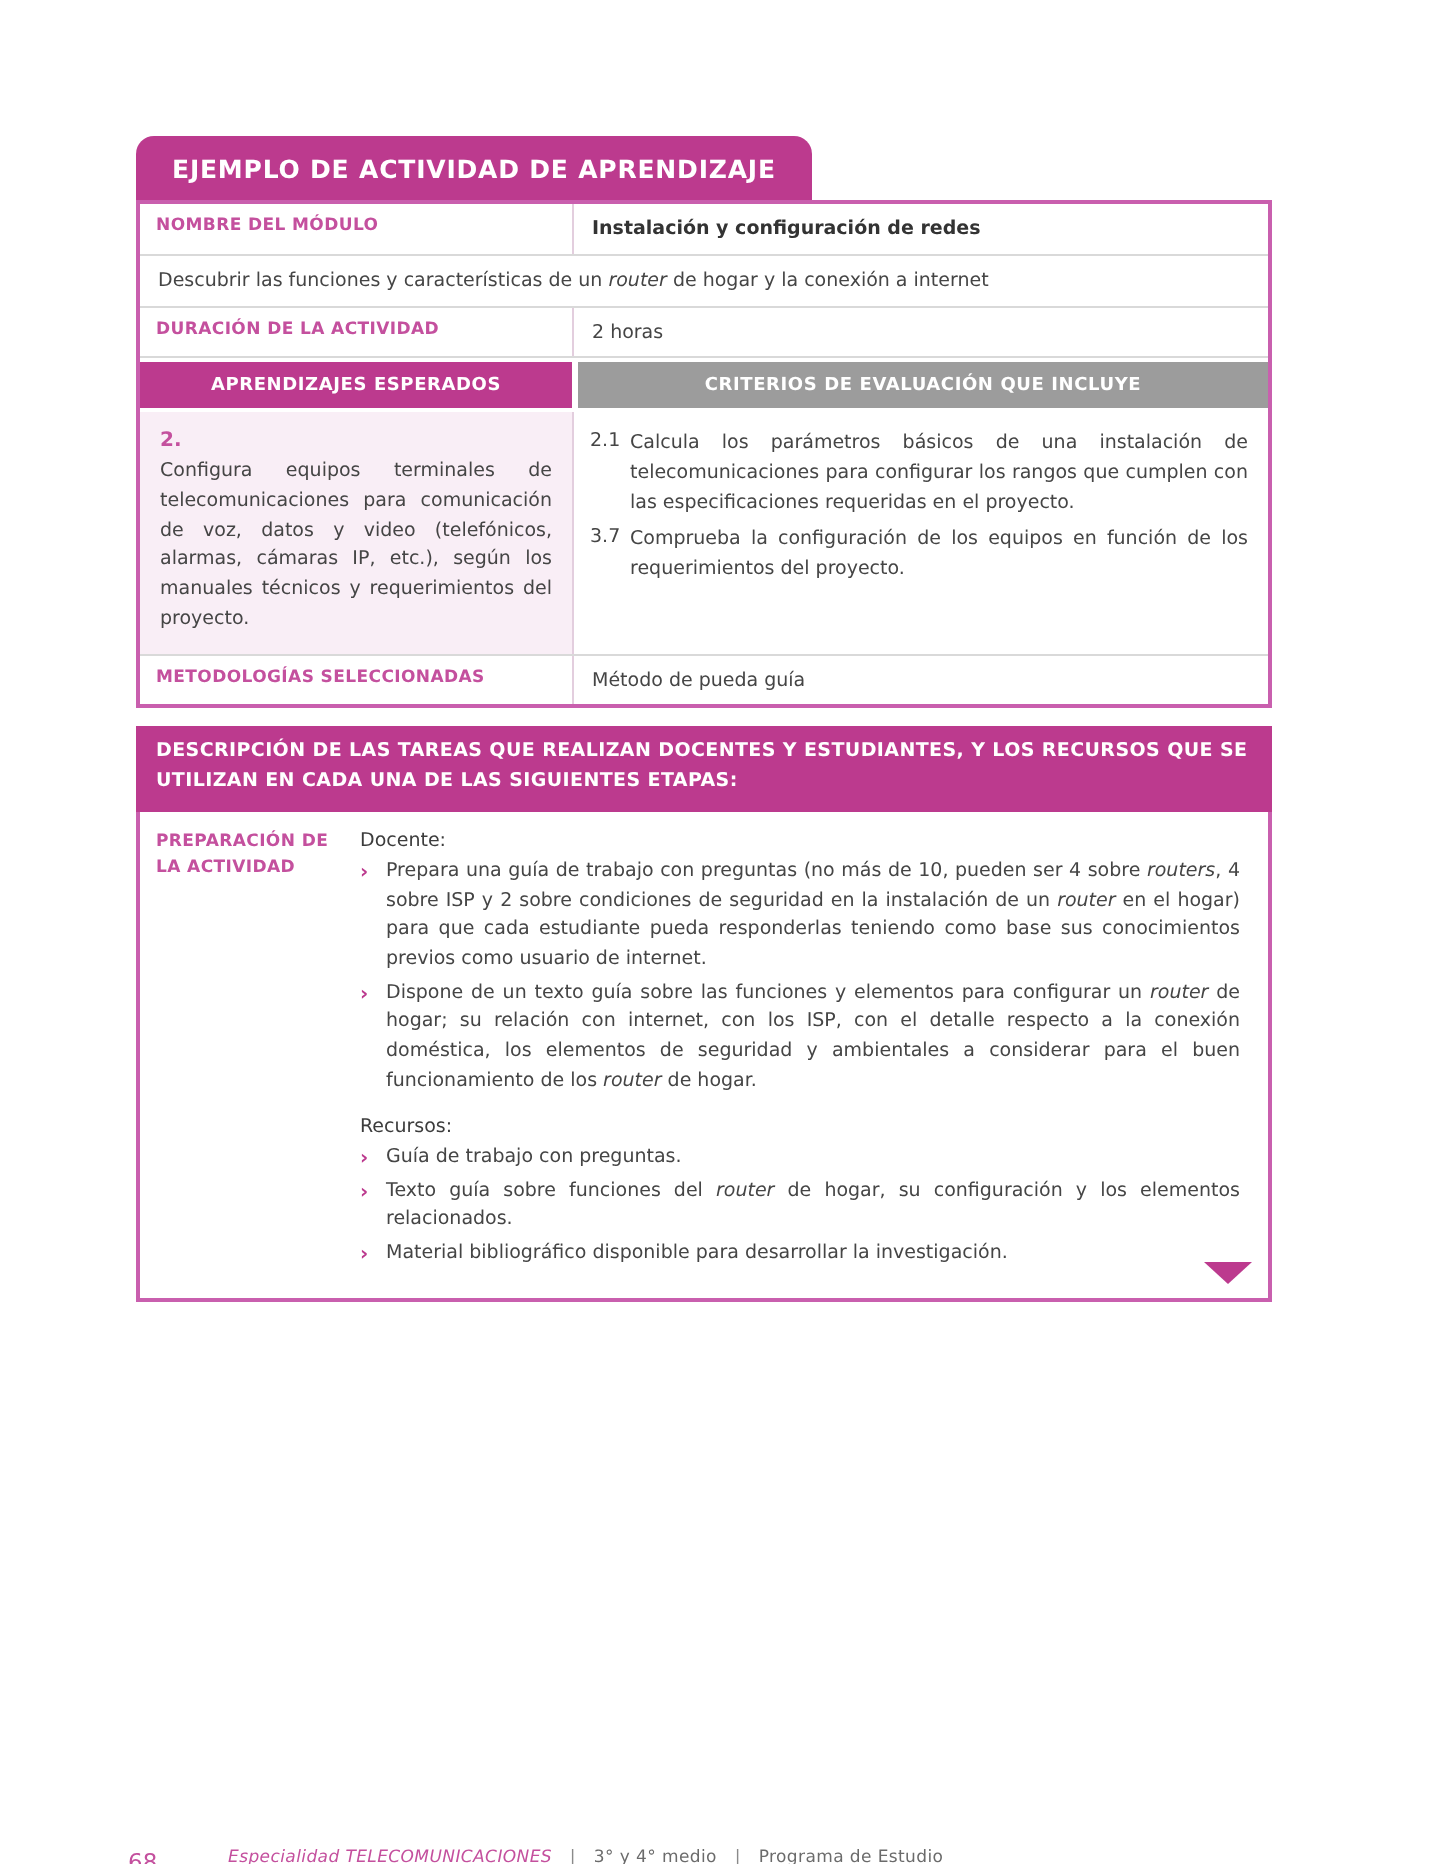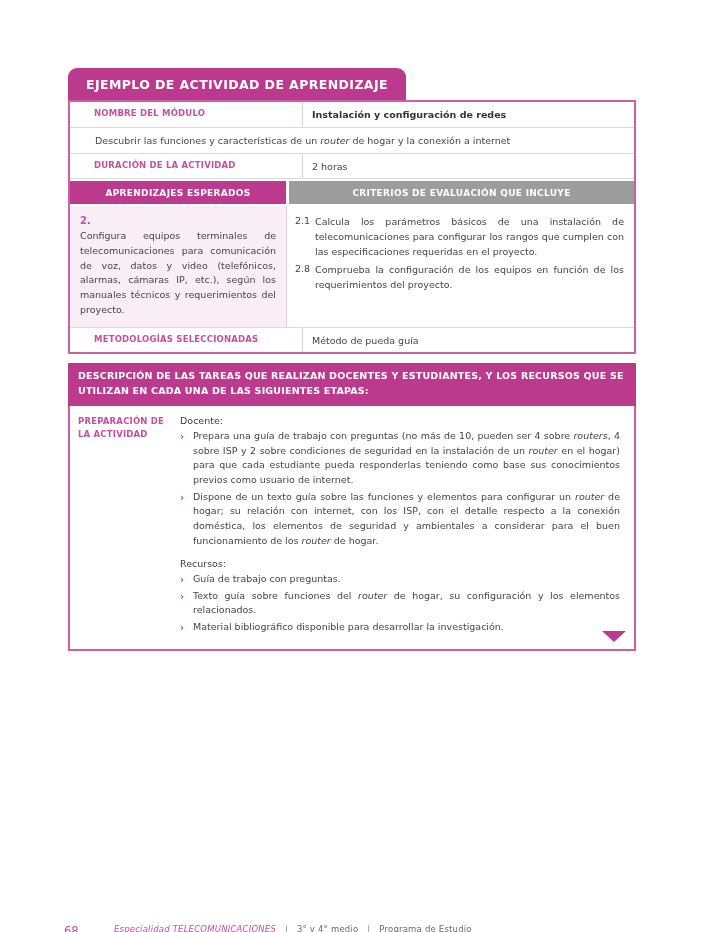--- a/index.html
+++ b/index.html
@@ -12,21 +12,21 @@
   .title-tab {
     display:inline-block;
     background:#bc3a8e; color:#ffffff;
     font-size:12.5px; font-weight:bold; letter-spacing:0.4px;
     padding:9px 18px 8px 18px;
     border-radius:9px 9px 0 0;
   }
 
   
   .table-a { border:2px solid #c95fae; background:#ffffff; }
-  .trow { display:flex; border-bottom:1px solid #d9d9d9;padding-left:16px; }
+  .trow { display:flex; border-bottom:1px solid #d9d9d9; }
   .trow:last-child { border-bottom:none; }
   .lcell {
     width:217px; flex:0 0 217px;
     padding:6px 8px 5px 8px;
     color:#c4509e; font-size:8.5px; font-weight:bold; letter-spacing:0.2px;
     border-right:1px solid #e3cede;
   }
   .vcell { flex:1; padding:6px 9px 5px 9px; font-size:9.5px; color:#454545; line-height:1.45; }
   .vcell.strong { font-weight:bold; color:#333333; }
 
@@ -123,21 +123,21 @@
         <div class="ae-cell">
           <div class="ae-num">2.</div>
           <div class="ae-text">Configura equipos terminales de telecomunicaciones para comunicación de voz, datos y video (telefónicos, alarmas, cámaras IP, etc.), según los manuales técnicos y requerimientos del proyecto.</div>
         </div>
         <div class="crit-cell">
           <div class="crit-item">
             <div class="crit-num">2.1</div>
             <div class="crit-text">Calcula los parámetros básicos de una instalación de telecomunicaciones para configurar los rangos que cumplen con las especificaciones requeridas en el proyecto.</div>
           </div>
           <div class="crit-item">
-            <div class="crit-num">2.8</div>
+            <div class="crit-num">3.7</div>
             <div class="crit-text">Comprueba la configuración de los equipos en función de los requerimientos del proyecto.</div>
           </div>
         </div>
       </div>
 
       <div class="trow">
         <div class="lcell">METODOLOGÍAS SELECCIONADAS</div>
         <div class="vcell">Método de pueda guía</div>
       </div>
 

